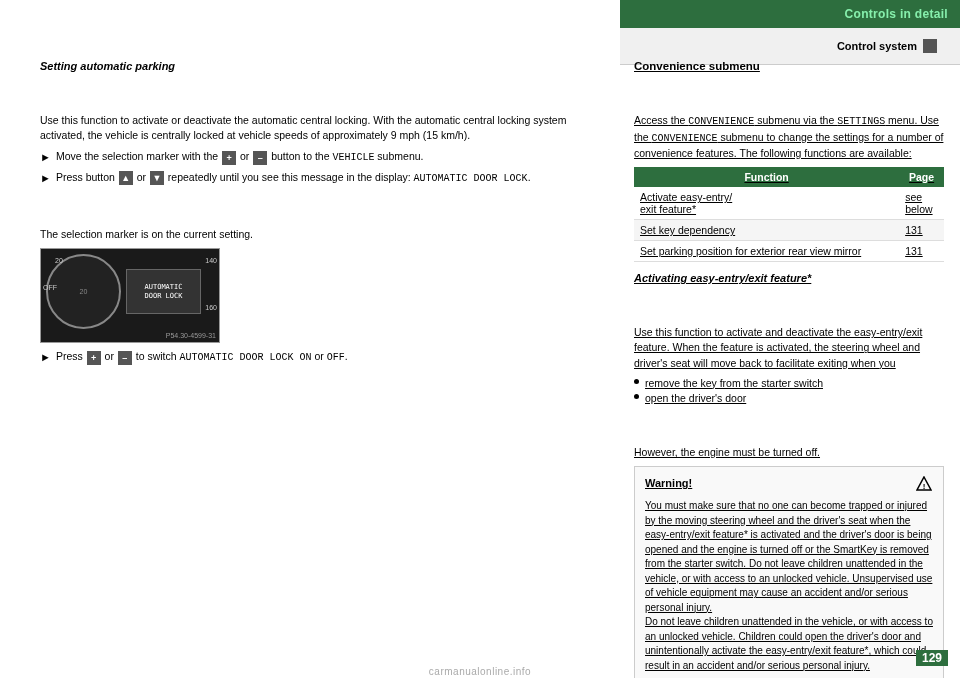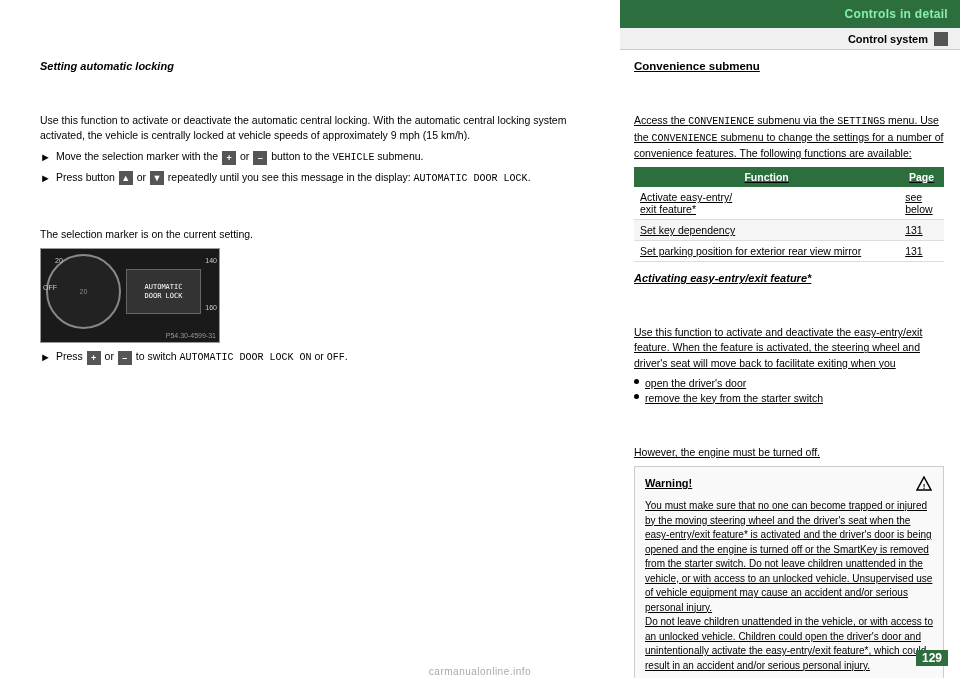--- a/index.html
+++ b/index.html
@@ -33,27 +33,27 @@
       font-weight: bold;
       letter-spacing: 0.3px;
     }
 
     
     .sub-header {
       position: absolute;
       top: 28px;
       right: 0;
       width: 340px;
-      height: 22px;
+      height: 37px;
       background: #f0f0f0;
       border-bottom: 1px solid #ccc;
       display: flex;
       align-items: center;
       justify-content: flex-end;
-      padding-right: 12px;
+      padding-right: 23px;
     }
     .sub-header-title {
       color: #000;
       font-size: 11px;
       font-weight: bold;
     }
     .sub-header-block {
       width: 14px;
       height: 14px;
       background: #555;
@@ -349,21 +349,21 @@
   <span class="header-bar-title">Controls in detail</span>
 </div>
 
 <div class="sub-header">
   <span class="sub-header-title">Control system</span>
   <span class="sub-header-block"></span>
 </div>
 
 <div class="main-content">
 
-  <div class="section-heading">Setting automatic locking</div>
+  <div class="section-heading">Setting automatic parking</div>
 
   <p class="body-text">Use this function to activate or deactivate the automatic central locking. With the automatic central locking system activated, the vehicle is centrally locked at vehicle speeds of approximately 9 mph (15 km/h).</p>
 
   <div class="bullet-list">
     <div class="bullet-item">
       <span class="bullet-arrow">►</span>
       <span class="bullet-text">
         Move the selection marker with the <span class="btn-icon">+</span> or <span class="btn-icon">–</span> button to the <span class="mono">VEHICLE</span> submenu.
       </span>
     </div>
@@ -432,25 +432,25 @@
     </tbody>
   </table>
 
   <div class="act-heading">Activating easy-entry/exit feature*</div>
 
   <p class="body-text">Use this function to activate and deactivate the easy-entry/exit feature. When the feature is activated, the steering wheel and driver's seat will move back to facilitate exiting when you</p>
 
   <div class="bullet-list">
     <div class="simple-bullet">
       <div class="simple-bullet-dot"></div>
-      <span>open the driver's door</span>
+      <span>remove the key from the starter switch</span>
     </div>
     <div class="simple-bullet">
       <div class="simple-bullet-dot"></div>
-      <span>remove the key from the starter switch</span>
+      <span>open the driver's door</span>
     </div>
   </div>
 
   <p class="body-text">However, the engine must be turned off.</p>
 
   <div class="warning-box">
     <div class="warning-header">
       <span>Warning!</span>
       <div class="warning-triangle">
         <svg viewBox="0 0 16 16">

